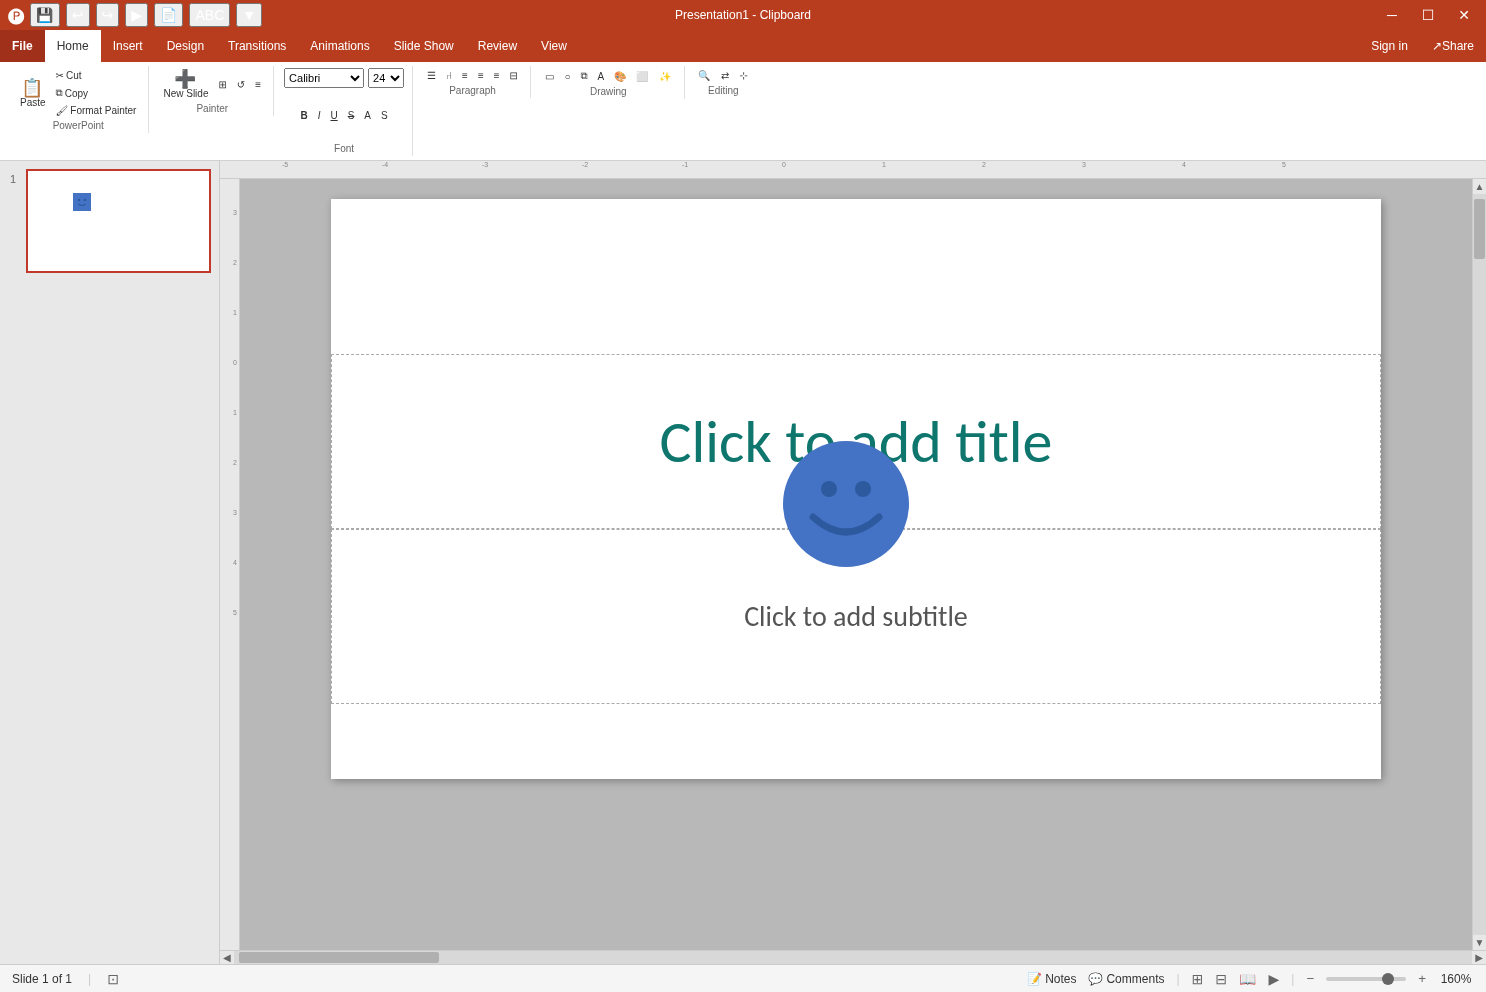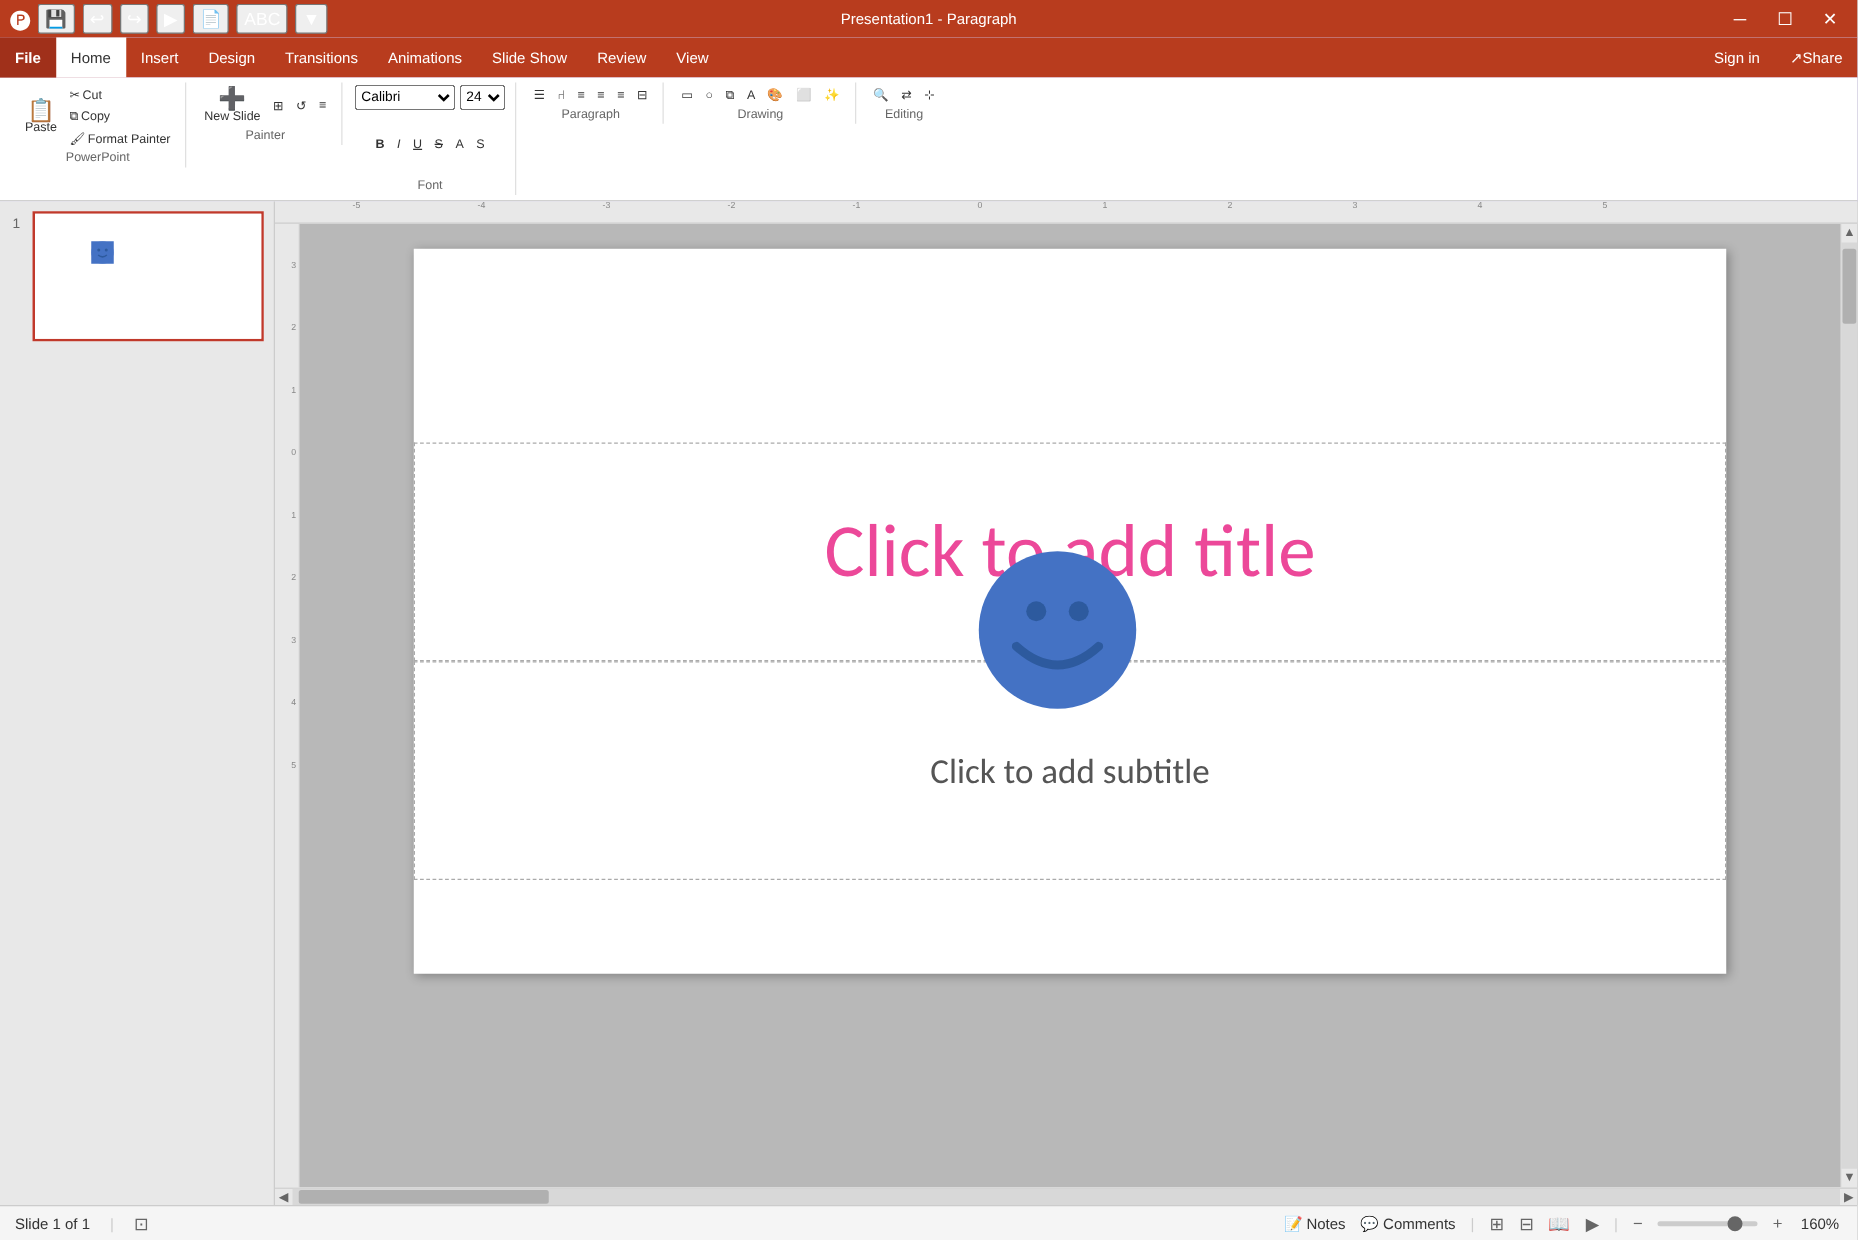--- a/index.html
+++ b/index.html
@@ -19,21 +19,21 @@
     #title-bar-left { display: flex; align-items: center; gap: 6px; }
     #title-bar-center { position: absolute; left: 50%; transform: translateX(-50%); color: white; font-size: 12px; }
     #title-bar-right { display: flex; align-items: center; gap: 8px; margin-left: auto; }
     .win-btn { background: none; border: none; color: white; font-size: 14px; cursor: pointer; width: 28px; height: 28px; display: flex; align-items: center; justify-content: center; }
 
     
     .qa-icon { color: white; font-size: 14px; cursor: pointer; padding: 2px 4px; }
 
     
     #ribbon {
-      background: #c4b5fd;
+      background: #7dd3fc;
       border-bottom: 1px solid #d0d0d0;
       flex-shrink: 0;
     }
     #ribbon-tabs {
       display: flex;
       align-items: stretch;
       background: #b83c1e;
       height: 32px;
     }
     .ribbon-tab {
@@ -181,21 +181,21 @@
       top: 155px;
       height: 175px;
       border: 1px dashed #aaa;
       display: flex;
       align-items: center;
       justify-content: center;
       cursor: text;
     }
     #title-text {
       font-size: 60px;
-      color: #ec4899;
+      color: #0f766e;
       font-weight: 300;
       font-family: 'Calibri', Arial, sans-serif;
     }
 
     
     #subtitle-placeholder {
       position: absolute;
       left: 0;
       right: 0;
       top: 330px;
@@ -271,21 +271,21 @@
   <div id="title-bar-left">
     <span style="font-size:16px;">🅟</span>
     <button class="qa-icon" title="Save">💾</button>
     <button class="qa-icon" title="Undo">↩</button>
     <button class="qa-icon" title="Redo">↪</button>
     <button class="qa-icon" title="Present">▶</button>
     <button class="qa-icon" title="New">📄</button>
     <button class="qa-icon" title="Spell Check">ABC</button>
     <button class="qa-icon" title="Customize">▼</button>
   </div>
-  <div id="title-bar-center">Presentation1 - Paragraph</div>
+  <div id="title-bar-center">Presentation1 - Clipboard</div>
   <div id="title-bar-right">
     <button class="win-btn">─</button>
     <button class="win-btn">☐</button>
     <button class="win-btn close">✕</button>
   </div>
 </div>
 
 <div id="ribbon">
   <div id="ribbon-tabs">
     <button class="ribbon-tab file">File</button>

